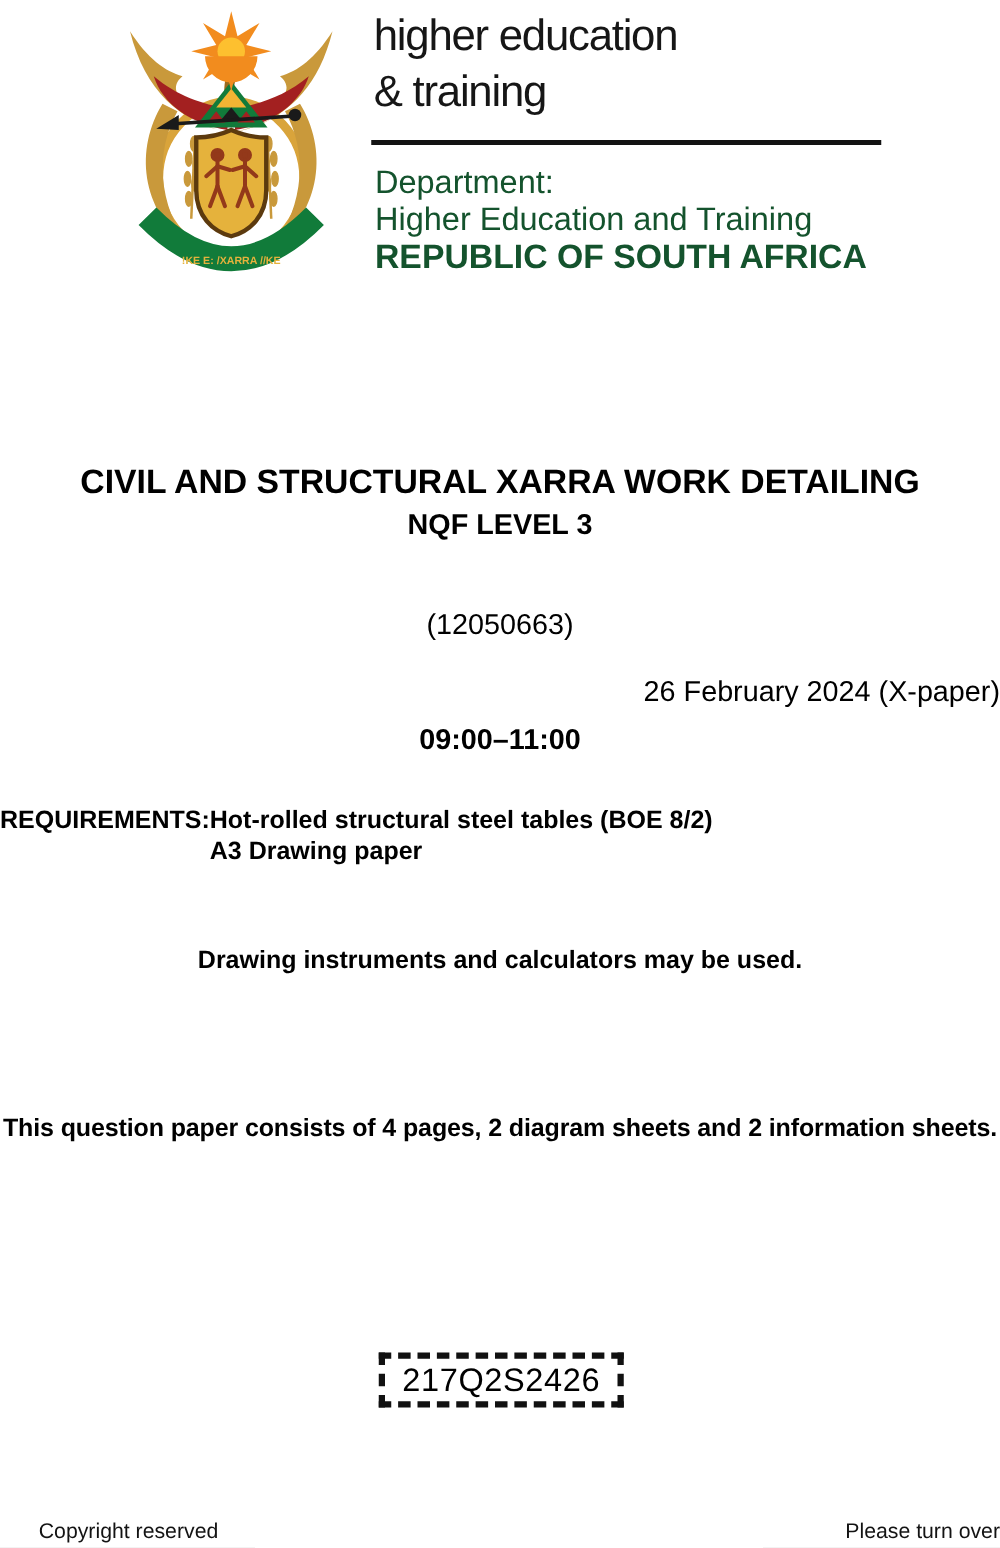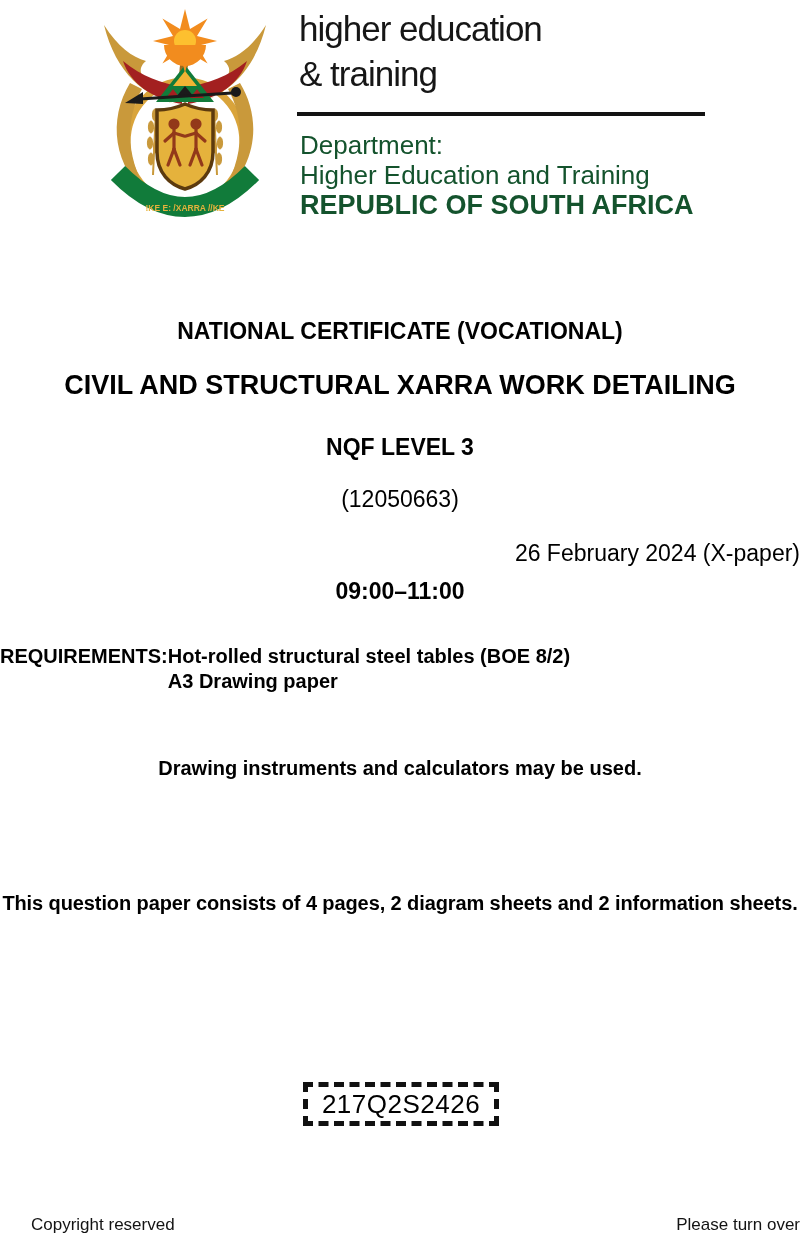--- a/index.html
+++ b/index.html
@@ -52,21 +52,21 @@
 
   
   .center-line {
     position: absolute;
     left: 0; width: 800px;
     text-align: center;
     white-space: nowrap;
   }
   .t-cert    { top: 318px; font-size: 23px; font-weight: bold; }
   .t-subject { top: 370px; font-size: 27px; font-weight: bold; }
-  .t-nqf     { top: 406px; font-size: 23px; font-weight: bold; margin-top: 28px; }
+  .t-nqf     { top: 406px; font-size: 23px; font-weight: bold; }
   .t-second  { top: 434px; font-size: 23px; }
   .t-code    { top: 486px; font-size: 23px; }
   .t-date    { top: 540px; font-size: 23px; font-weight: normal; text-align: right; }
   .t-time    { top: 578px; font-size: 23px; font-weight: bold; }
 
   
   .requirements {
     position: absolute;
     left: 0; top: 644px;
     width: 744px;
@@ -189,21 +189,20 @@
     <div>&amp; training</div>
   </div>
   <div class="logo-rule"></div>
 
   <div class="dept-block">
     <div>Department:</div>
     <div>Higher Education and Training</div>
     <div class="dept-country">REPUBLIC OF SOUTH AFRICA</div>
   </div>
 
-  <div class="center-line t-cert">NATIONAL CERTIFICATE (VOCATIONAL)</div>
   <div class="center-line t-subject">CIVIL AND STRUCTURAL XARRA WORK DETAILING</div>
   <div class="center-line t-nqf">NQF LEVEL 3</div>
   <div class="center-line t-code">(12050663)</div>
   <div class="center-line t-date">26 February 2024 (X-paper)</div>
   <div class="center-line t-time">09:00–11:00</div>
 
   <div class="requirements">
     <div class="req-label">REQUIREMENTS:</div>
     <div class="req-items">
       <div>Hot-rolled structural steel tables (BOE 8/2)</div>

